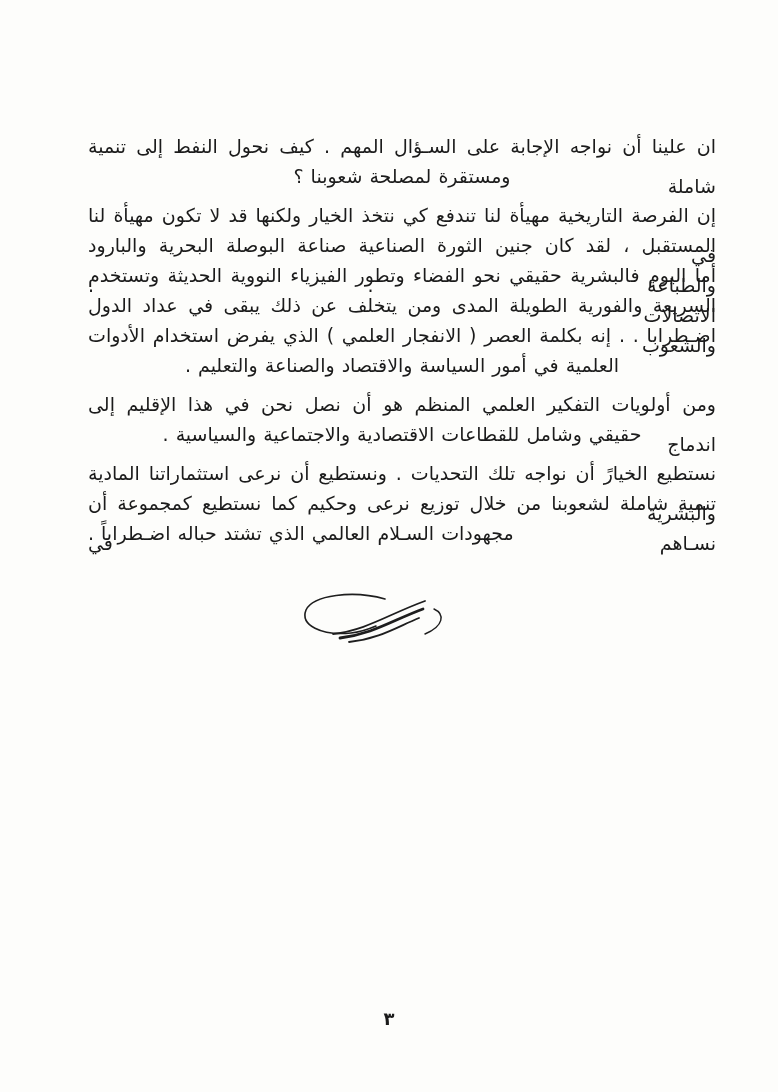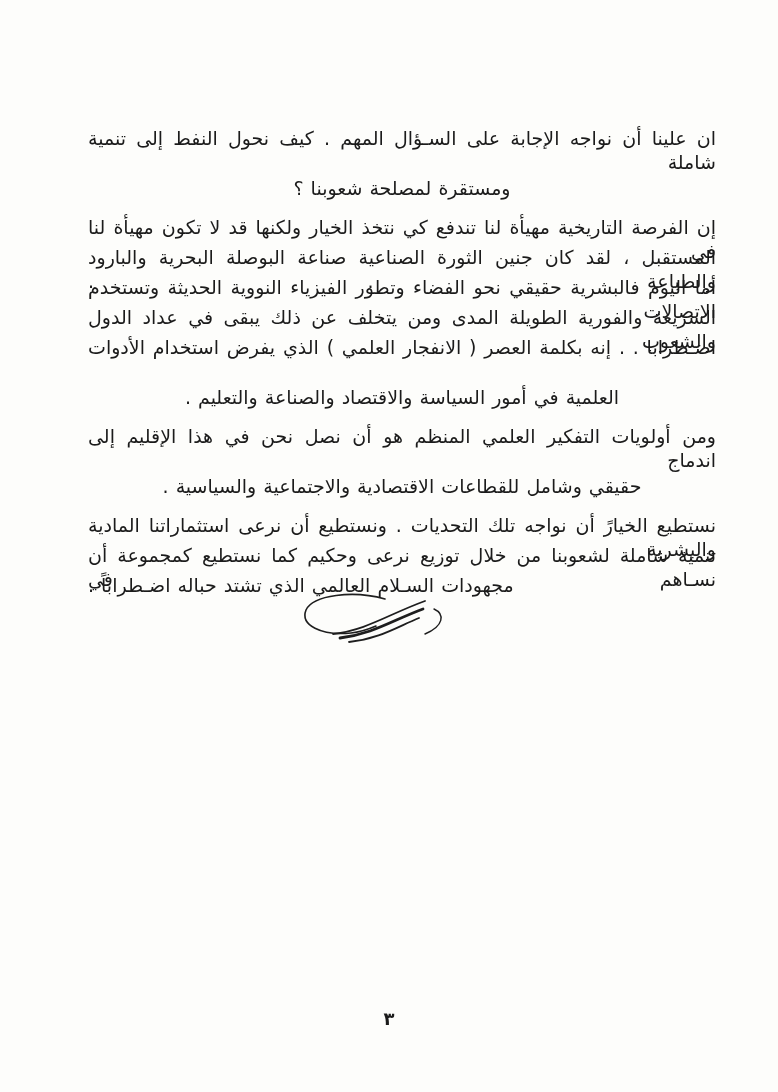--- a/index.html
+++ b/index.html
@@ -21,34 +21,33 @@
     left: 88px;
     width: 628px;
     direction: rtl;
     unicode-bidi: embed;
   }
   .paragraph {
     margin: 0 0 9px 0;
   }
   .line {
     font-size: 19px;
-    line-height: 24px;
+    line-height: 40px;
     height: 30px;
     white-space: normal;
     letter-spacing: 0px;
     word-spacing: 1px;
   }
   .align-justify {
     text-align: justify;
     text-align-last: justify;
   }
   .align-center {
     text-align: right;
     text-align-last: center;
-    margin-top: 20px;
   }
   .align-left {
     text-align: right;
     text-align-last: left;
   }
   .flourish {
     position: absolute;
     top: 588px;
     left: 295px;
     width: 158px;

